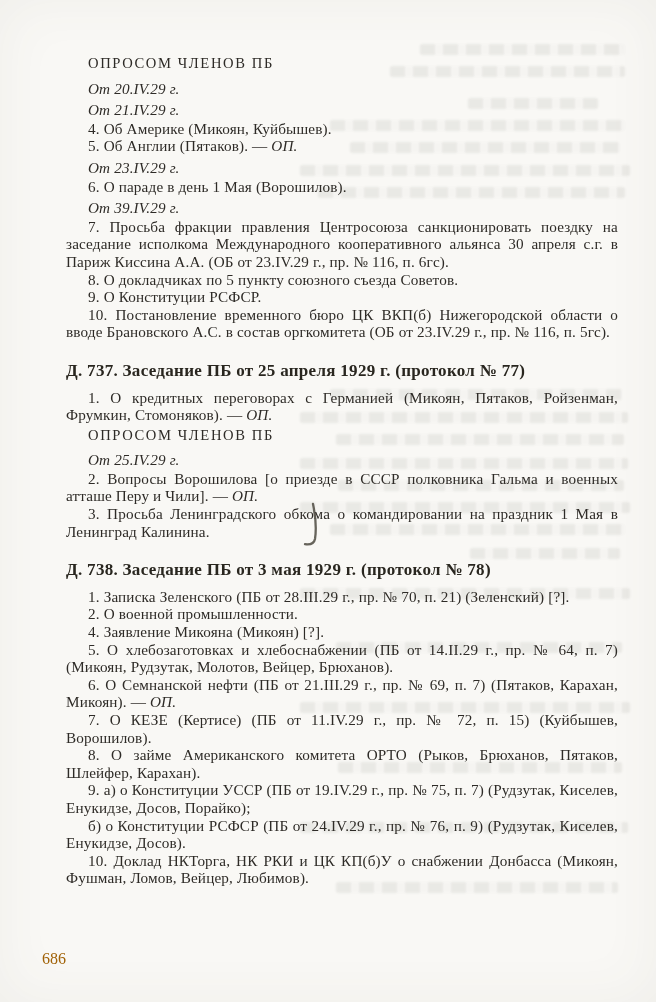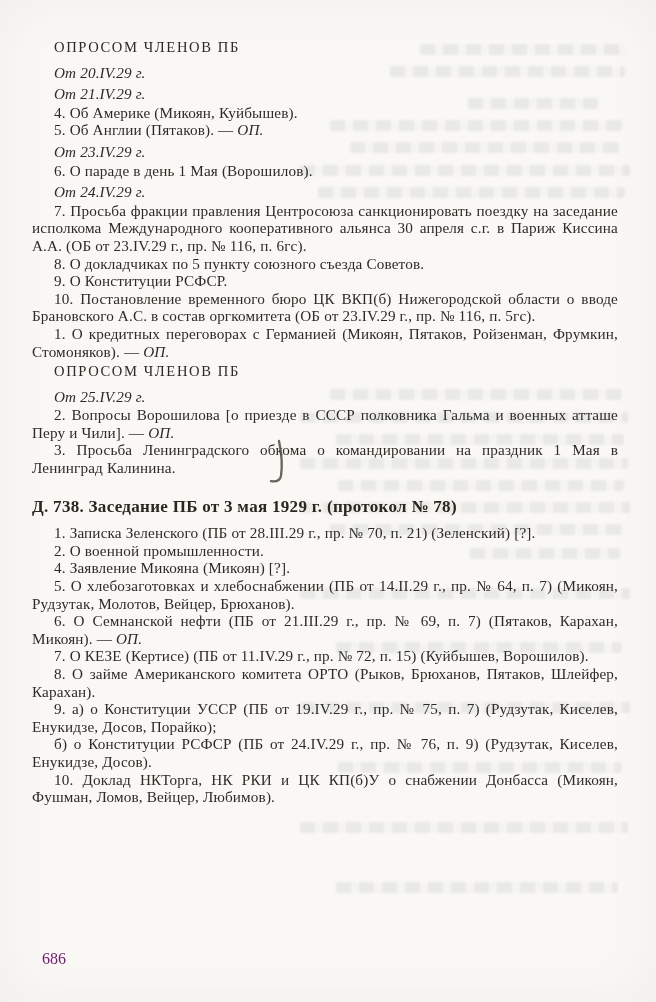--- a/index.html
+++ b/index.html
@@ -23,24 +23,25 @@
     height: 11px;
     border-radius: 2px;
     background: repeating-linear-gradient(90deg,
       rgba(110,108,100,0.14) 0 15px,
       rgba(110,108,100,0.03) 15px 23px);
     filter: blur(1.3px);
     opacity: 0.75;
   }
   .content {
     position: relative; z-index: 1;
-    padding: 36px 38px 0 32px;
+    padding: 36px 38px 0 66px;
     font-size: 15.2px;
     line-height: 17.6px;
     letter-spacing: 0.15px;
+    margin-top: 16px;
   }
   .caps {
     margin: 3px 0 7px;
     text-indent: 22px;
     letter-spacing: 1.6px;
     font-size: 14.6px;
   }
   .date {
     margin: 4px 0 1px;
     text-indent: 22px;
@@ -59,21 +60,21 @@
     margin: 21px 0 9px;
     text-indent: 0;
     color: #29261f;
   }
   .em { font-style: italic; }
   .page-number {
     position: absolute;
     left: 42px; top: 950px;
     z-index: 1;
     font-size: 16px;
-    color: #701a75;
+    color: #a16207;
   }
   .pencil-mark {
     position: absolute;
     left: 237px; bottom: -9px;
     overflow: visible;
   }
 </style>
 </head>
 <body>
 
@@ -105,26 +106,27 @@
 
   <div class="content">
 
     <p class="caps">ОПРОСОМ ЧЛЕНОВ ПБ</p>
     <p class="date">От 20.IV.29 г.</p>
     <p class="date">От 21.IV.29 г.</p>
     <p class="item">4. Об Америке (Микоян, Куйбышев).</p>
     <p class="item"><span>5. Об Англии (Пятаков). — </span><span class="em">ОП.</span></p>
     <p class="date">От 23.IV.29 г.</p>
     <p class="item">6. О параде в день 1 Мая (Ворошилов).</p>
-    <p class="date">От 24.IV.29 г.</p>
+    <p class="date">От 39.IV.29 г.</p>
     <p class="item">7. Просьба фракции правления Центросоюза санкционировать поездку на заседание исполкома Международного кооперативного альянса 30 апреля с.г. в Париж Киссина А.А. (ОБ от 23.IV.29 г., пр. № 116, п. 6гс).</p>
     <p class="item">8. О докладчиках по 5 пункту союзного съезда Советов.</p>
     <p class="item">9. О Конституции РСФСР.</p>
     <p class="item">10. Постановление временного бюро ЦК ВКП(б) Нижегородской области о вводе Брановского А.С. в состав оргкомитета (ОБ от 23.IV.29 г., пр. № 116, п. 5гс).</p>
 
+    <p class="heading">Д. 737. Заседание ПБ от 25 апреля 1929 г. (протокол № 77)</p>
     <p class="item"><span>1. О кредитных переговорах с Германией (Микоян, Пятаков, Ройзенман, Фрумкин, Стомоняков). — </span><span class="em">ОП.</span></p>
     <p class="caps">ОПРОСОМ ЧЛЕНОВ ПБ</p>
     <p class="date">От 25.IV.29 г.</p>
     <p class="item"><span>2. Вопросы Ворошилова [о приезде в СССР полковника Гальма и военных атташе Перу и Чили]. — </span><span class="em">ОП.</span></p>
     <p class="item">
       <span>3. Просьба Ленинградского обкома о командировании на праздник 1 Мая в Ленинград Калинина.</span>
       <svg class="pencil-mark" width="18" height="48" viewBox="0 0 18 48">
         <path d="M10 3 C 12.5 15, 13.5 28, 12 38 C 11.3 41.5, 8 44, 2 43.2" fill="none" stroke="#57534a" stroke-width="2.3" stroke-linecap="round" opacity="0.9"></path>
       </svg>
     </p>

